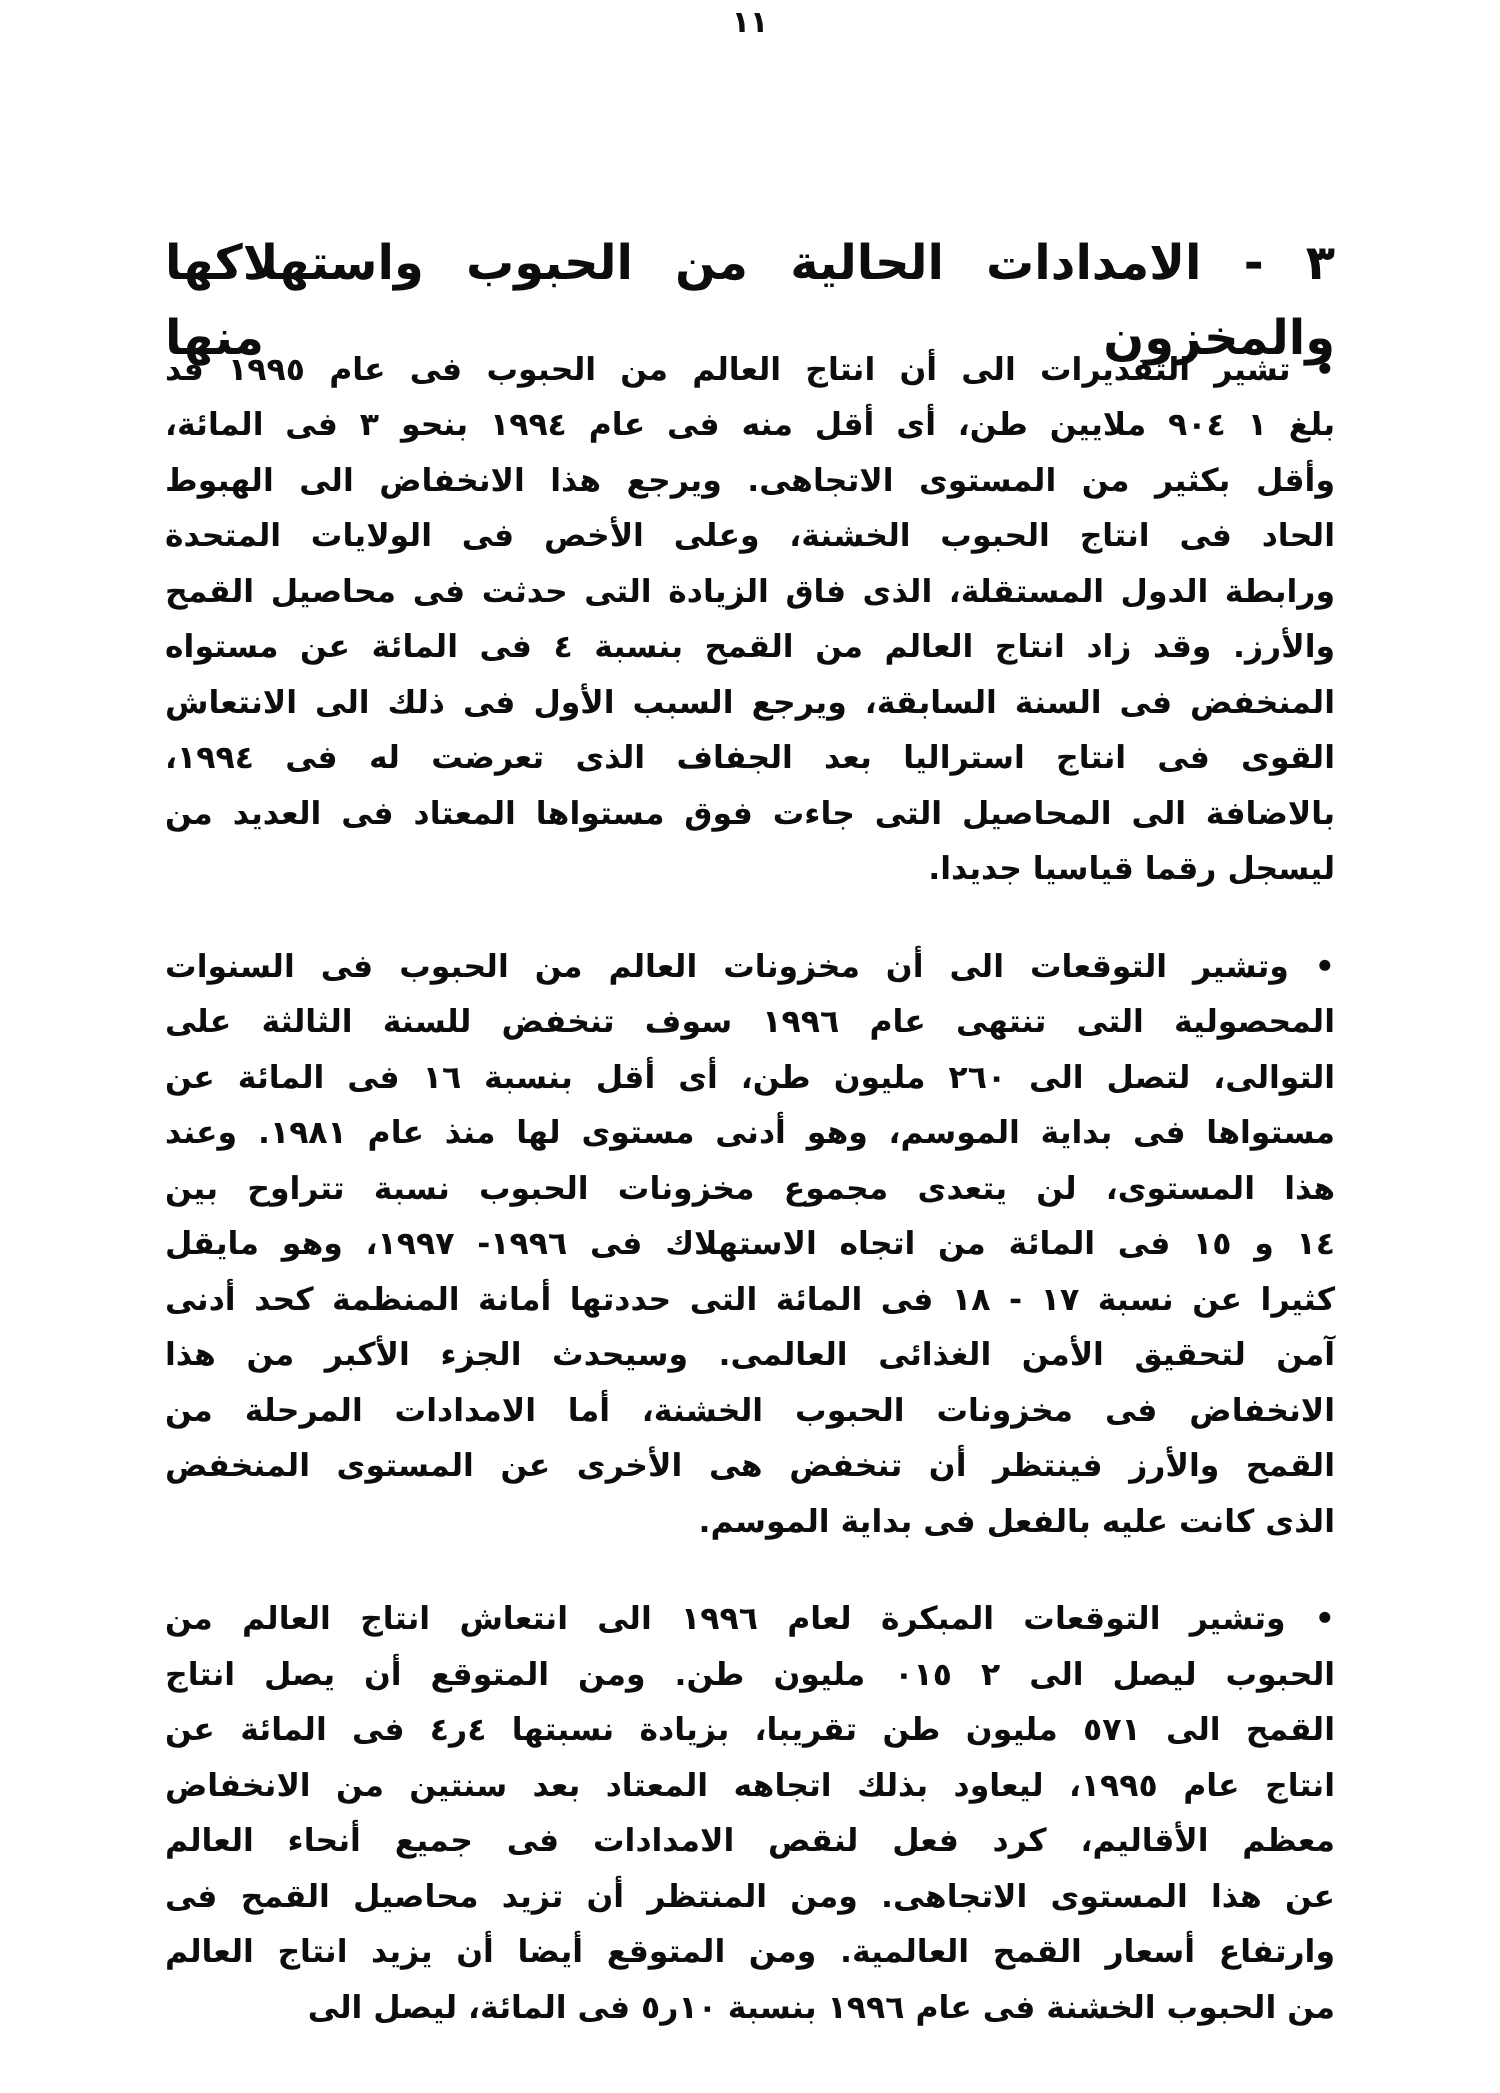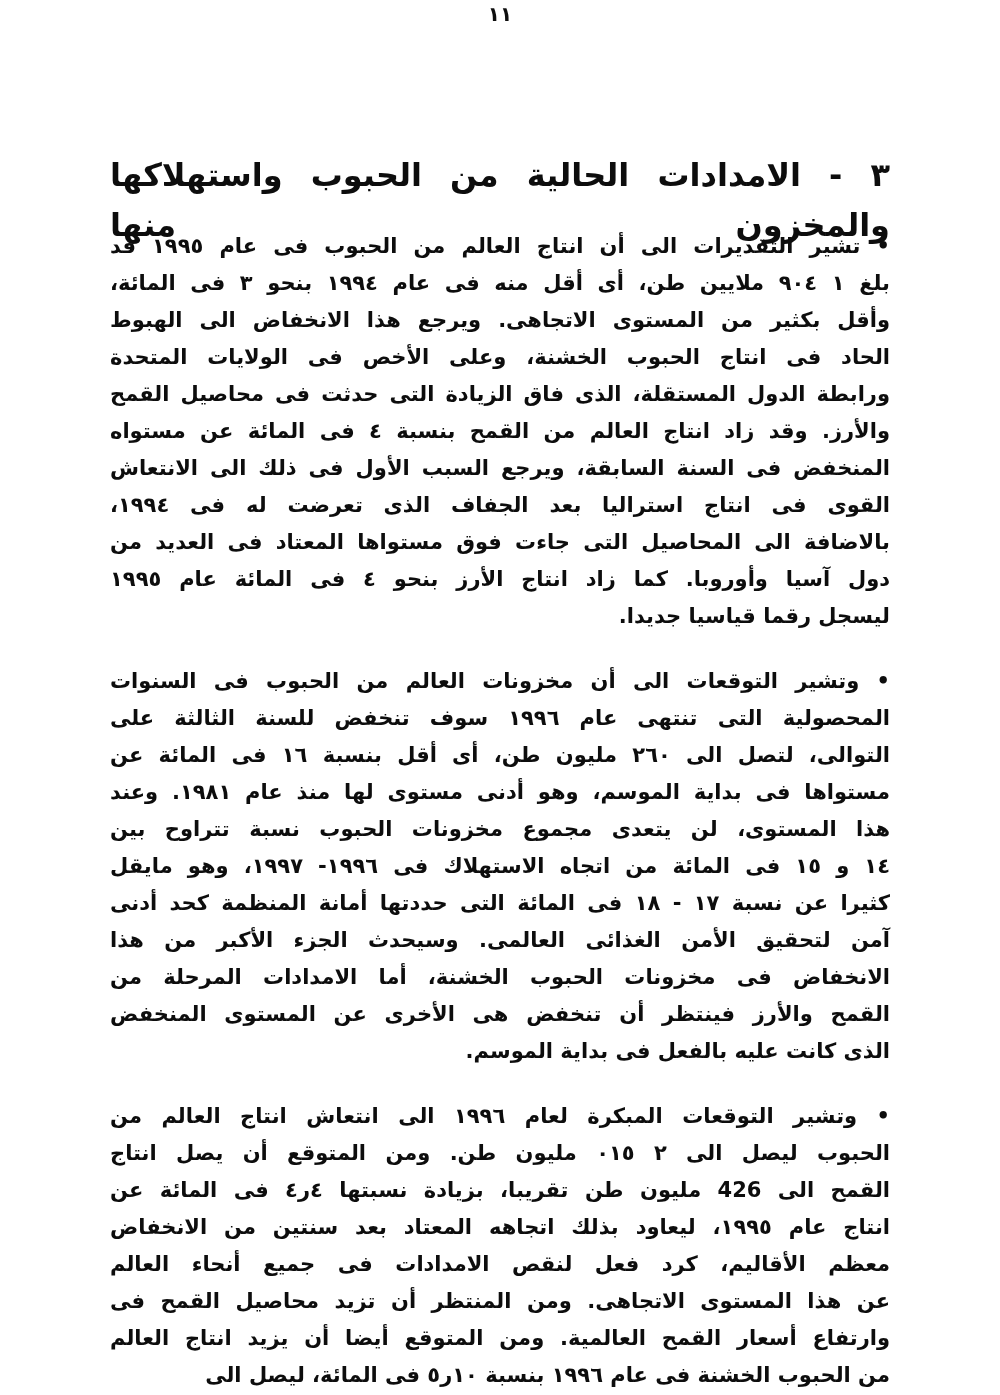--- a/index.html
+++ b/index.html
@@ -82,40 +82,39 @@
       <div class="para">
         <div class="line">•  تشير التقديرات الى أن انتاج العالم من الحبوب فى عام ١٩٩٥ قد</div>
         <div class="line">بلغ ١ ٩٠٤ ملايين طن، أى أقل منه فى عام ١٩٩٤ بنحو ٣ فى المائة،</div>
         <div class="line">وأقل بكثير من المستوى الاتجاهى. ويرجع هذا الانخفاض الى الهبوط</div>
         <div class="line">الحاد فى انتاج الحبوب الخشنة، وعلى الأخص فى الولايات المتحدة</div>
         <div class="line">ورابطة الدول المستقلة، الذى فاق الزيادة التى حدثت فى محاصيل القمح</div>
         <div class="line">والأرز. وقد زاد انتاج العالم من القمح بنسبة ٤ فى المائة عن مستواه</div>
         <div class="line">المنخفض فى السنة السابقة، ويرجع السبب الأول فى ذلك الى الانتعاش</div>
         <div class="line">القوى فى انتاج استراليا بعد الجفاف الذى تعرضت له فى ١٩٩٤،</div>
         <div class="line">بالاضافة الى المحاصيل التى جاءت فوق مستواها المعتاد فى العديد من</div>
-        <div class="line">دول آسيا وأوروبا.  كما زاد انتاج الأرز بنحو ٤ فى المائة عام ١٩٩٥</div>
         <div class="line last">ليسجل رقما قياسيا جديدا.</div>
       </div>
       <div class="para">
         <div class="line">•  وتشير التوقعات الى أن مخزونات العالم من الحبوب فى السنوات</div>
         <div class="line">المحصولية التى تنتهى عام ١٩٩٦ سوف تنخفض للسنة الثالثة على</div>
         <div class="line">التوالى، لتصل الى ٢٦٠ مليون طن، أى أقل بنسبة ١٦ فى المائة عن</div>
         <div class="line">مستواها فى بداية الموسم، وهو أدنى مستوى لها منذ عام ١٩٨١. وعند</div>
         <div class="line">هذا المستوى، لن يتعدى مجموع مخزونات الحبوب نسبة تتراوح بين</div>
         <div class="line">١٤ و ١٥ فى المائة من اتجاه الاستهلاك فى ١٩٩٦- ١٩٩٧، وهو مايقل</div>
         <div class="line">كثيرا عن نسبة ١٧ - ١٨ فى المائة التى حددتها أمانة المنظمة كحد أدنى</div>
         <div class="line">آمن لتحقيق الأمن الغذائى العالمى. وسيحدث الجزء الأكبر من هذا</div>
         <div class="line">الانخفاض فى مخزونات الحبوب الخشنة، أما الامدادات المرحلة من</div>
         <div class="line">القمح والأرز فينتظر أن تنخفض هى الأخرى عن المستوى المنخفض</div>
         <div class="line last">الذى كانت عليه بالفعل فى بداية الموسم.</div>
       </div>
       <div class="para">
         <div class="line">•  وتشير التوقعات المبكرة لعام ١٩٩٦ الى انتعاش انتاج العالم من</div>
         <div class="line">الحبوب ليصل الى ٢ ٠١٥ مليون طن. ومن المتوقع أن يصل انتاج</div>
-        <div class="line">القمح الى 426 مليون طن تقريبا، بزيادة نسبتها ٤ر٤ فى المائة عن</div>
+        <div class="line">القمح الى ٥٧١ مليون طن تقريبا، بزيادة نسبتها ٤ر٤ فى المائة عن</div>
         <div class="line">انتاج عام ١٩٩٥، ليعاود بذلك اتجاهه المعتاد بعد سنتين من الانخفاض</div>
         <div class="line">معظم الأقاليم، كرد فعل لنقص الامدادات فى جميع أنحاء العالم</div>
         <div class="line">عن هذا المستوى الاتجاهى. ومن المنتظر أن تزيد محاصيل القمح فى</div>
         <div class="line">وارتفاع أسعار القمح العالمية. ومن المتوقع أيضا أن يزيد انتاج العالم</div>
         <div class="line last">من الحبوب الخشنة فى عام ١٩٩٦ بنسبة ١٠ر٥ فى المائة، ليصل الى</div>
       </div>
     </div>
 </div>
 
 </body></html>

